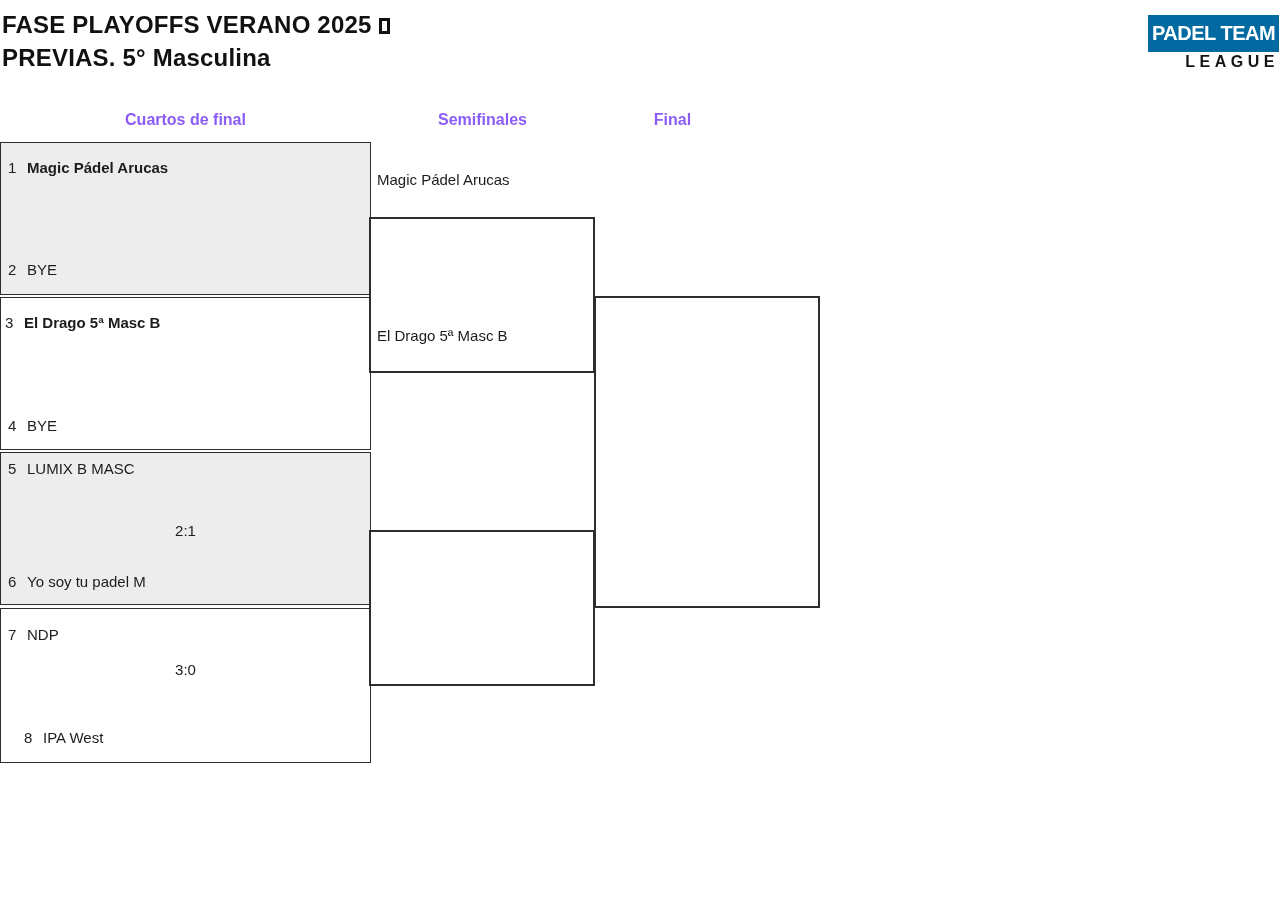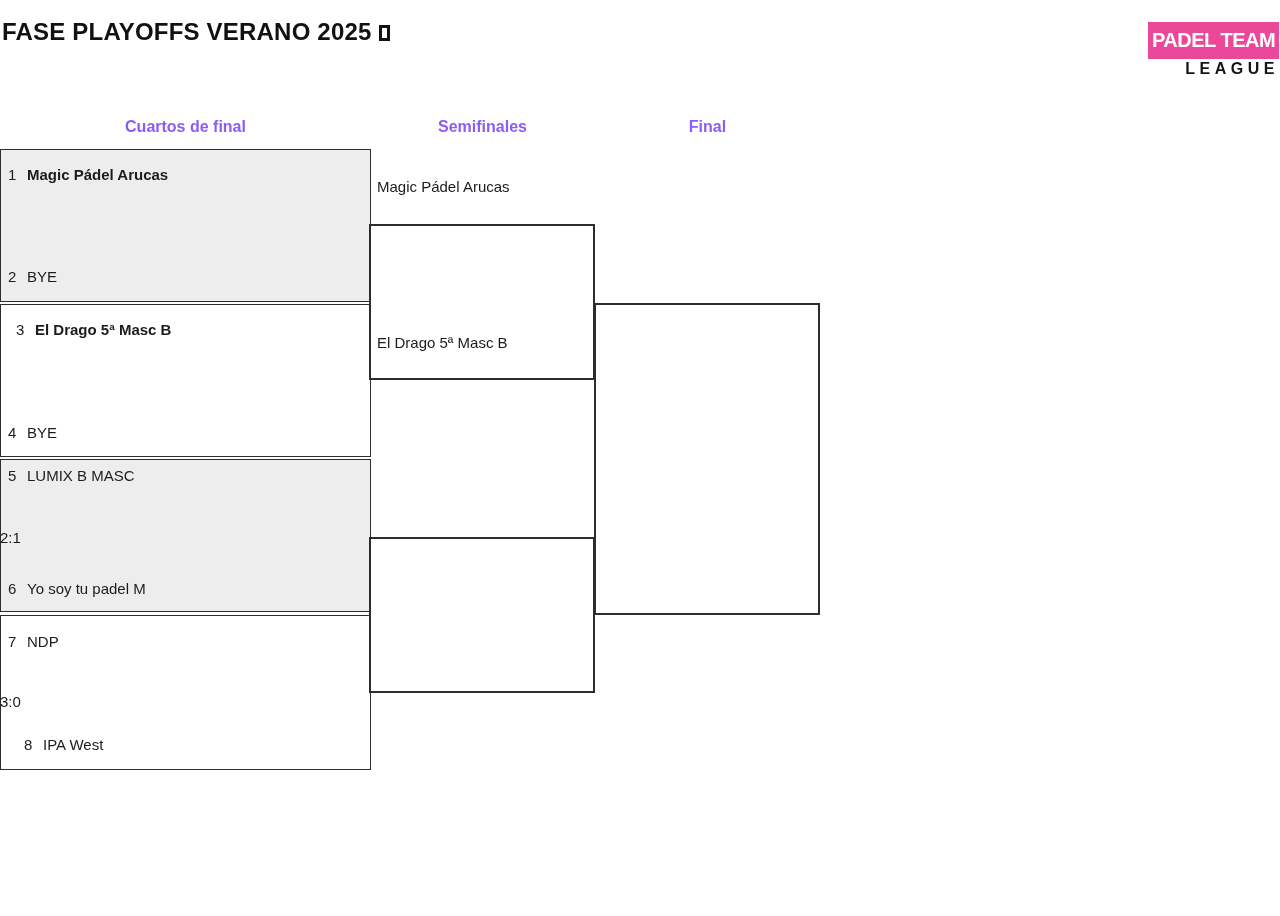--- a/index.html
+++ b/index.html
@@ -4,21 +4,21 @@
 <style>
   * { margin: 0; padding: 0; box-sizing: border-box; }
   html, body { background: #ffffff; }
   body {
     width: 1280px; height: 916px;
     font-family: "Liberation Sans", "DejaVu Sans", sans-serif;
     color: #1c1c1c;
     position: relative;
     overflow: hidden;
   }
-  .canvas { position: absolute; inset: 0; margin-top: 7px; }
+  .canvas { position: absolute; inset: 0; }
 
   
   .page-title {
     position: absolute; left: 2px; top: 8px;
     font-size: 24px; font-weight: 700; color: #111;
     line-height: 33px; letter-spacing: 0.2px;
   }
   .t-line { display: block; white-space: nowrap; }
   .tofu {
     display: inline-block;
@@ -43,21 +43,21 @@
   }
 
   
   .col-header {
     position: absolute; top: 110px; height: 20px;
     font-size: 16px; font-weight: 600; color: #8b5cf6;
     text-align: center; line-height: 20px;
   }
   .col-qf { left: 0; width: 371px; }
   .col-sf { left: 370px; width: 225px; }
-  .col-f  { left: 595px; width: 225px; }
+  .col-f  { left: 560px; width: 225px; }
 
   
   .box { position: absolute; border: 1.5px solid #2d2d2d; background: #ffffff; }
   .box.shaded { background: #ededed; }
   .qf { left: 0; width: 371px; }
   #qf1 { top: 142px; height: 153px; }
   #qf2 { top: 297px; height: 153px; }
   #qf3 { top: 452px; height: 153px; }
   #qf4 { top: 608px; height: 155px; }
   .sf { left: 369px; width: 226px; border-width: 2px; }
@@ -66,36 +66,37 @@
   #final-box { left: 594px; top: 296px; width: 226px; height: 312px; border-width: 2px; }
 
   
   .slot {
     position: absolute; height: 19px; line-height: 19px;
     font-size: 15px; color: #1c1c1c; white-space: nowrap;
   }
   .seed { display: inline-block; width: 19px; color: #222; }
   .team.winner { font-weight: 700; }
   .score {
-    position: absolute; left: 0; width: 371px; 
+    position: absolute; left: 0; width: 371px; text-align: center;
     font-size: 15px; color: #1c1c1c; height: 19px; line-height: 19px;
   }
   .sf-slot { left: 377px; }
 </style>
 </head>
 <body>
 
 <div class="canvas">
 
   <h1 class="page-title">
     <span class="t-line"><span>FASE PLAYOFFS VERANO 2025</span><span class="tofu"></span></span>
+    <span class="t-line">PREVIAS. 5° Masculina</span>
   </h1>
 
   <div class="logo">
-    <div class="logo-top" id="logo-top" style="background: #ec4899;">PADEL TEAM</div>
+    <div class="logo-top" id="logo-top" style="background: #0369a1;">PADEL TEAM</div>
     <div class="logo-bottom">LEAGUE</div>
   </div>
 
   <div class="col-header col-qf">Cuartos de final</div>
   <div class="col-header col-sf">Semifinales</div>
   <div class="col-header col-f">Final</div>
 
   <div class="box qf shaded" id="qf1"></div>
   <div class="box qf" id="qf2"></div>
   <div class="box qf shaded" id="qf3"></div>
@@ -105,39 +106,39 @@
   <div class="box sf" id="sf2"></div>
   <div class="box" id="final-box"></div>
 
   <div class="slot" style="left:8px; top:158px;">
     <span class="seed">1</span><span class="team winner">Magic Pádel Arucas</span>
   </div>
   <div class="slot" style="left:8px; top:260px;">
     <span class="seed">2</span><span class="team">BYE</span>
   </div>
 
-  <div class="slot" style="left:16px; top:313px;">
+  <div class="slot" style="left:5px; top:313px;">
     <span class="seed">3</span><span class="team winner">El Drago 5ª Masc B</span>
   </div>
   <div class="slot" style="left:8px; top:416px;">
     <span class="seed">4</span><span class="team">BYE</span>
   </div>
 
   <div class="slot" style="left:8px; top:459px;">
     <span class="seed">5</span><span class="team">LUMIX B MASC</span>
   </div>
   <div class="score" style="top:521px;">2:1</div>
   <div class="slot" style="left:8px; top:572px;">
     <span class="seed">6</span><span class="team">Yo soy tu padel M</span>
   </div>
 
   <div class="slot" style="left:8px; top:625px;">
     <span class="seed">7</span><span class="team">NDP</span>
   </div>
-  <div class="score" style="top:685px;">3:0</div>
+  <div class="score" style="top:660px;">3:0</div>
   <div class="slot" style="left:24px; top:728px;">
     <span class="seed">8</span><span class="team">IPA West</span>
   </div>
 
   <div class="slot sf-slot" style="top:170px;">
     <span class="team">Magic Pádel Arucas</span>
   </div>
   <div class="slot sf-slot" style="top:326px;">
     <span class="team">El Drago 5ª Masc B</span>
   </div>

